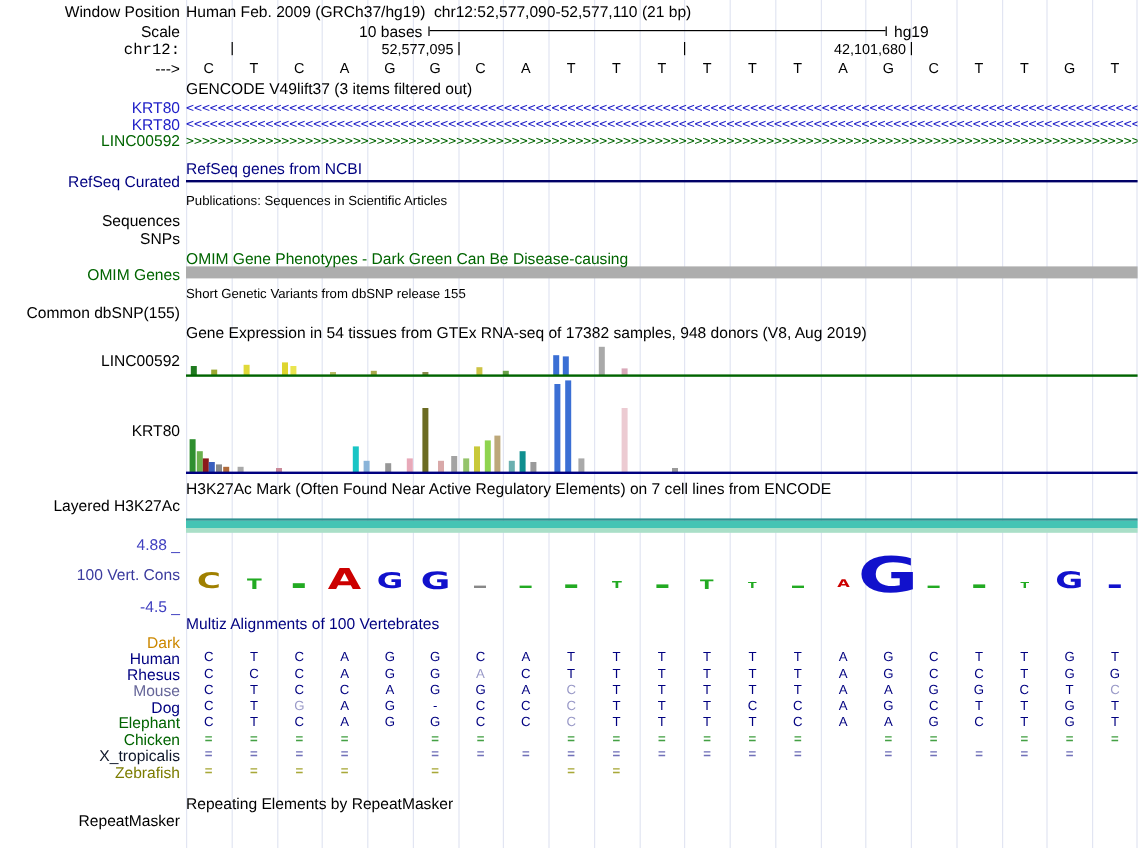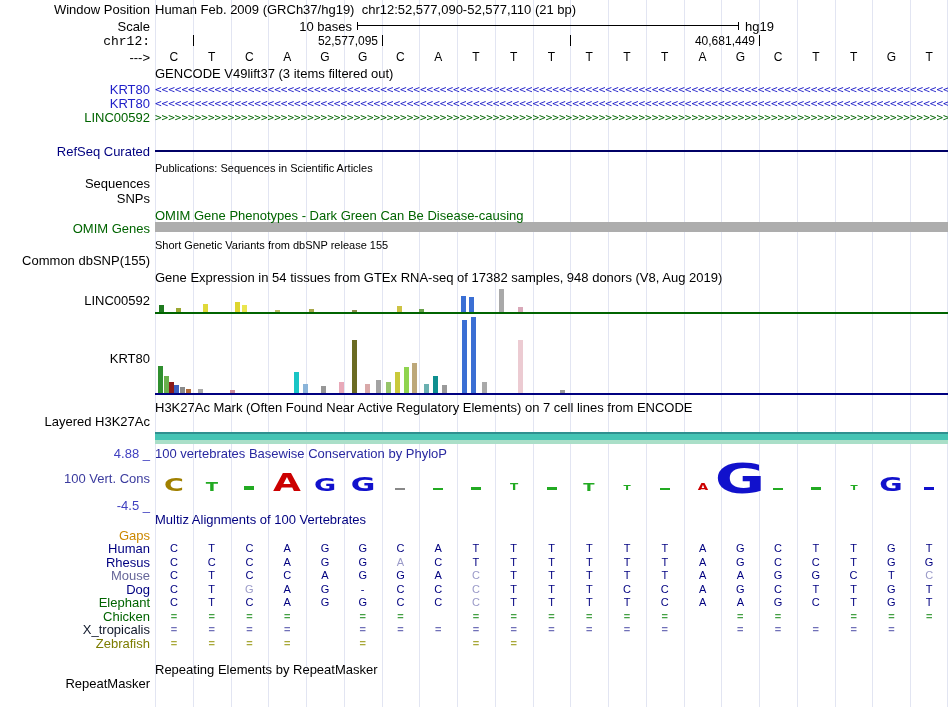--- a/index.html
+++ b/index.html
@@ -72,21 +72,21 @@
     <div style="position:absolute;left:0;top:432px;width:793px;height:12px;">
       <div style="height:2px;background:#2f9090;"></div>
       <div style="height:6px;background:#45c4b4;"></div>
       <div style="height:4px;background:#aadfc8;"></div>
     </div>
   <div class="ptick" style="left: 38px;"></div>
       <div class="ptick" style="left: 227px;"></div>
       <div class="pticklab" style="width: 223px;">52,577,095</div>
       <div class="ptick" style="left: 415px;"></div>
       <div class="ptick" style="left: 604px;"></div>
-      <div class="pticklab" style="width: 600px;">40,681,449</div>
+      <div class="pticklab" style="width: 600px;">42,101,680</div>
       <span class="seqbase" style="left: 18.881px;">C</span>
       <span class="seqbase" style="left: 56.6429px;">T</span>
       <span class="seqbase" style="left: 94.4048px;">C</span>
       <span class="seqbase" style="left: 132.167px;">A</span>
       <span class="seqbase" style="left: 169.929px;">G</span>
       <span class="seqbase" style="left: 207.69px;">G</span>
       <span class="seqbase" style="left: 245.452px;">C</span>
       <span class="seqbase" style="left: 283.214px;">A</span>
       <span class="seqbase" style="left: 320.976px;">T</span>
       <span class="seqbase" style="left: 358.738px;">T</span>
@@ -312,45 +312,45 @@
       <span class="alnbase" style="left: 56.6429px; top: 637px; font-weight: bold; color: rgb(168, 168, 56);">=</span>
       <span class="alnbase" style="left: 94.4048px; top: 637px; font-weight: bold; color: rgb(168, 168, 56);">=</span>
       <span class="alnbase" style="left: 132.167px; top: 637px; font-weight: bold; color: rgb(168, 168, 56);">=</span>
       <span class="alnbase" style="left: 207.69px; top: 637px; font-weight: bold; color: rgb(168, 168, 56);">=</span>
       <span class="alnbase" style="left: 320.976px; top: 637px; font-weight: bold; color: rgb(168, 168, 56);">=</span>
       <span class="alnbase" style="left: 358.738px; top: 637px; font-weight: bold; color: rgb(168, 168, 56);">=</span>
     </div>
 
   <div class="title" style="top:2px;">Human Feb. 2009 (GRCh37/hg19) &nbsp;chr12:52,577,090-52,577,110 (21 bp)</div>
   <div class="title" style="top:66px;">GENCODE V49lift37 (3 items filtered out)</div>
+  <div class="title c-navy" style="top:133px;">RefSeq genes from NCBI</div>
   <div class="title c-green" style="top:208px;">OMIM Gene Phenotypes - Dark Green Can Be Disease-causing</div>
   <div class="title small" style="top:162px;">Publications: Sequences in Scientific Articles</div>
   <div class="title small" style="top:239px;">Short Genetic Variants from dbSNP release 155</div>
   <div class="title" style="top:270px;">Gene Expression in 54 tissues from GTEx RNA-seq of 17382 samples, 948 donors (V8, Aug 2019)</div>
   <div class="title" style="top:400px;">H3K27Ac Mark (Often Found Near Active Regulatory Elements) on 7 cell lines from ENCODE</div>
-  <div class="title c-phy" style="top:446px;">100 vertebrates Basewise Conservation by PhyloP</div>
   <div class="title c-navy" style="top:512px;">Multiz Alignments of 100 Vertebrates</div>
   <div class="title" style="top:662px;">Repeating Elements by RepeatMasker</div>
 
   <div class="lbl" style="top:2px;">Window Position</div>
   <div class="lbl" style="top:19px;">Scale</div>
   <div class="lbl" style="top:34px;font-family:Liberation Mono, monospace;">chr12:</div>
   <div class="lbl" style="top:50px;">---&gt;</div>
   <div class="lbl c-navy" style="top:144px;">RefSeq Curated</div>
   <div class="lbl" style="top:176px;">Sequences</div>
   <div class="lbl" style="top:191px;">SNPs</div>
   <div class="lbl c-green" style="top:221px;">OMIM Genes</div>
   <div class="lbl" style="top:253px;">Common dbSNP(155)</div>
   <div class="lbl" style="top:293px;">LINC00592</div>
   <div class="lbl" style="top:351px;">KRT80</div>
   <div class="lbl" style="top:414px;">Layered H3K27Ac</div>
   <div class="lbl c-scale" style="top:446px;">4.88 _</div>
   <div class="lbl c-cons" style="top:471px;">100 Vert. Cons</div>
   <div class="lbl c-scale" style="top:498px;">-4.5 _</div>
-  <div class="lbl c-gaps" style="top:528px;">Gaps</div>
+  <div class="lbl c-gaps" style="top:528px;">Dark</div>
   <div class="lbl" style="top:676px;">RepeatMasker</div>
 <div class="lbl" style="top: 82px; color: rgb(32, 32, 200);">KRT80</div>
     <div class="lbl" style="top: 96px; color: rgb(32, 32, 200);">KRT80</div>
     <div class="lbl" style="top: 110px; color: rgb(0, 100, 0);">LINC00592</div>
     <div class="lbl" style="top: 541px; color: rgb(0, 0, 128);">Human</div>
     <div class="lbl" style="top: 555px; color: rgb(0, 0, 128);">Rhesus</div>
     <div class="lbl" style="top: 568px; color: rgb(102, 102, 153);">Mouse</div>
     <div class="lbl" style="top: 582px; color: rgb(0, 0, 128);">Dog</div>
     <div class="lbl" style="top: 595px; color: rgb(0, 100, 0);">Elephant</div>
     <div class="lbl" style="top: 609px; color: rgb(0, 100, 0);">Chicken</div>

